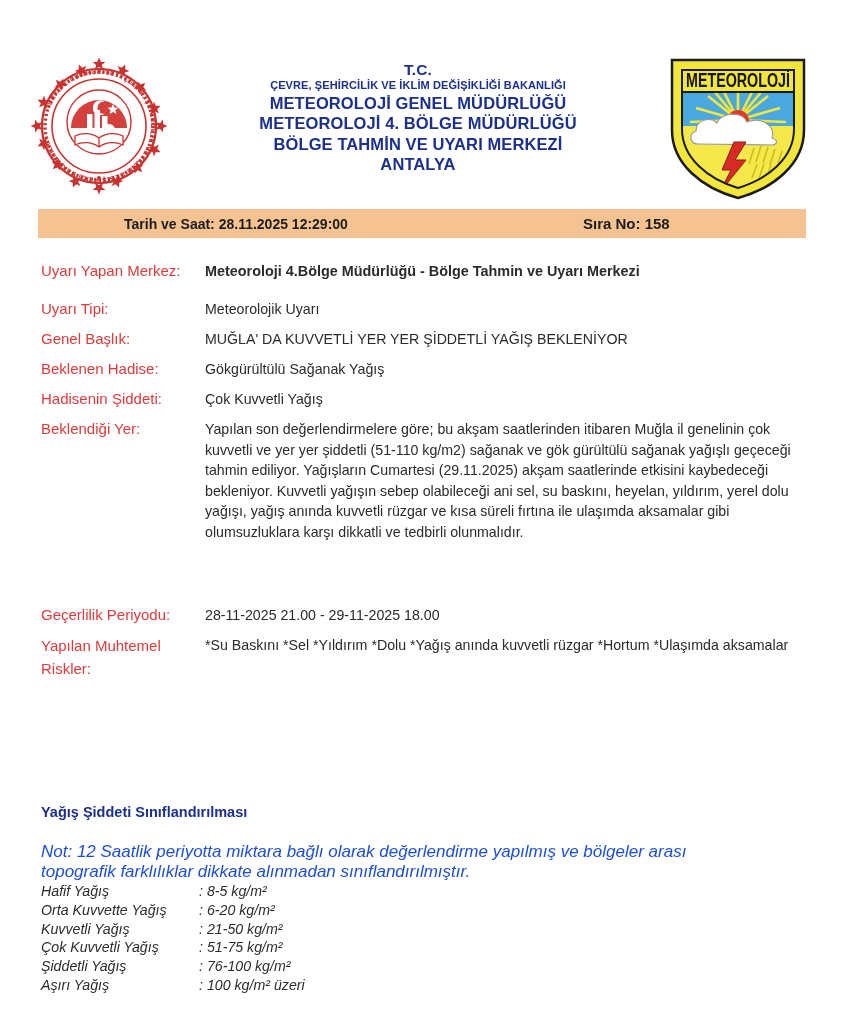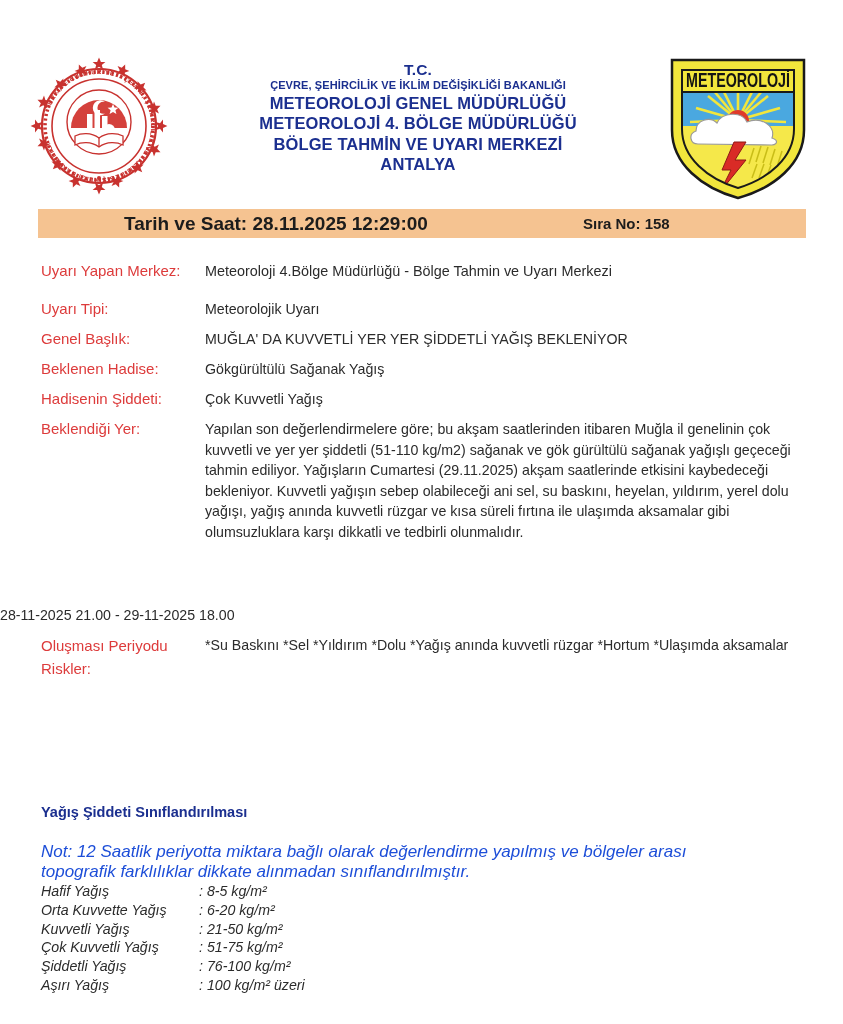--- a/index.html
+++ b/index.html
@@ -72,21 +72,21 @@
     width: 768px;
     height: 29px;
     background: #f5c391;
     display: flex;
     align-items: center;
   }
   .infobar .datetime {
     position: absolute;
     left: 86px;
     font-weight: bold;
-    font-size: 19px;
+    font-size: 14px;
     color: #1c1c1c;
     white-space: nowrap;
   }
   .infobar .serial {
     position: absolute;
     left: 545px;
     font-weight: bold;
     font-size: 15px;
     color: #1c1c1c;
     white-space: nowrap;
@@ -115,21 +115,21 @@
     white-space: nowrap;
   }
   .lbl.two-line { line-height: 23px; padding-top: 4px; }
   .val {
     flex: 1;
     font-size: 14.2px;
     line-height: 30px;
     color: #2b2b2b;
     padding-right: 30px;
   }
-  .val.bold { font-weight: normal; font-size: 14.4px; }
+  .val.bold { font-weight: bold; font-size: 14.4px; }
   .val.para {
     line-height: 20.5px;
     padding-top: 5px;
     padding-right: 25px;
     text-align: left;
   }
   .val.risks {
     line-height: 20.5px;
     padding-top: 5px;
     padding-right: 2px;
@@ -341,26 +341,27 @@
     </div>
 
     <div class="row">
       <div class="lbl">Beklendiği Yer:</div>
       <div class="val para">Yapılan son değerlendirmelere göre; bu akşam saatlerinden itibaren Muğla il genelinin çok kuvvetli ve yer yer şiddetli (51-110 kg/m2) sağanak ve gök gürültülü sağanak yağışlı geçeceği tahmin ediliyor. Yağışların Cumartesi (29.11.2025) akşam saatlerinde etkisini kaybedeceği bekleniyor. Kuvvetli yağışın sebep olabileceği ani sel, su baskını, heyelan, yıldırım, yerel dolu yağışı, yağış anında kuvvetli rüzgar ve kısa süreli fırtına ile ulaşımda aksamalar gibi olumsuzluklara karşı dikkatli ve tedbirli olunmalıdır.</div>
     </div>
 
     <div class="spacer-b"></div>
 
     <div class="row">
+      <div class="lbl">Geçerlilik Periyodu:</div>
       <div class="val">28-11-2025 21.00   -   29-11-2025 18.00</div>
     </div>
 
     <div class="row">
       <div class="lbl two-line">
-        <div>Oluşması Periyodu</div>
+        <div>Yapılan Muhtemel</div>
         <div>Riskler:</div>
       </div>
       <div class="val risks"> *Su Baskını *Sel *Yıldırım *Dolu *Yağış anında kuvvetli rüzgar *Hortum *Ulaşımda aksamalar</div>
     </div>
 
   </div>
 
   <div class="classification">
     <div class="cls-heading">Yağış Şiddeti Sınıflandırılması</div>
     <div class="cls-note">Not: 12 Saatlik periyotta miktara bağlı olarak değerlendirme yapılmış ve bölgeler arası topografik farklılıklar dikkate alınmadan sınıflandırılmıştır.</div>

